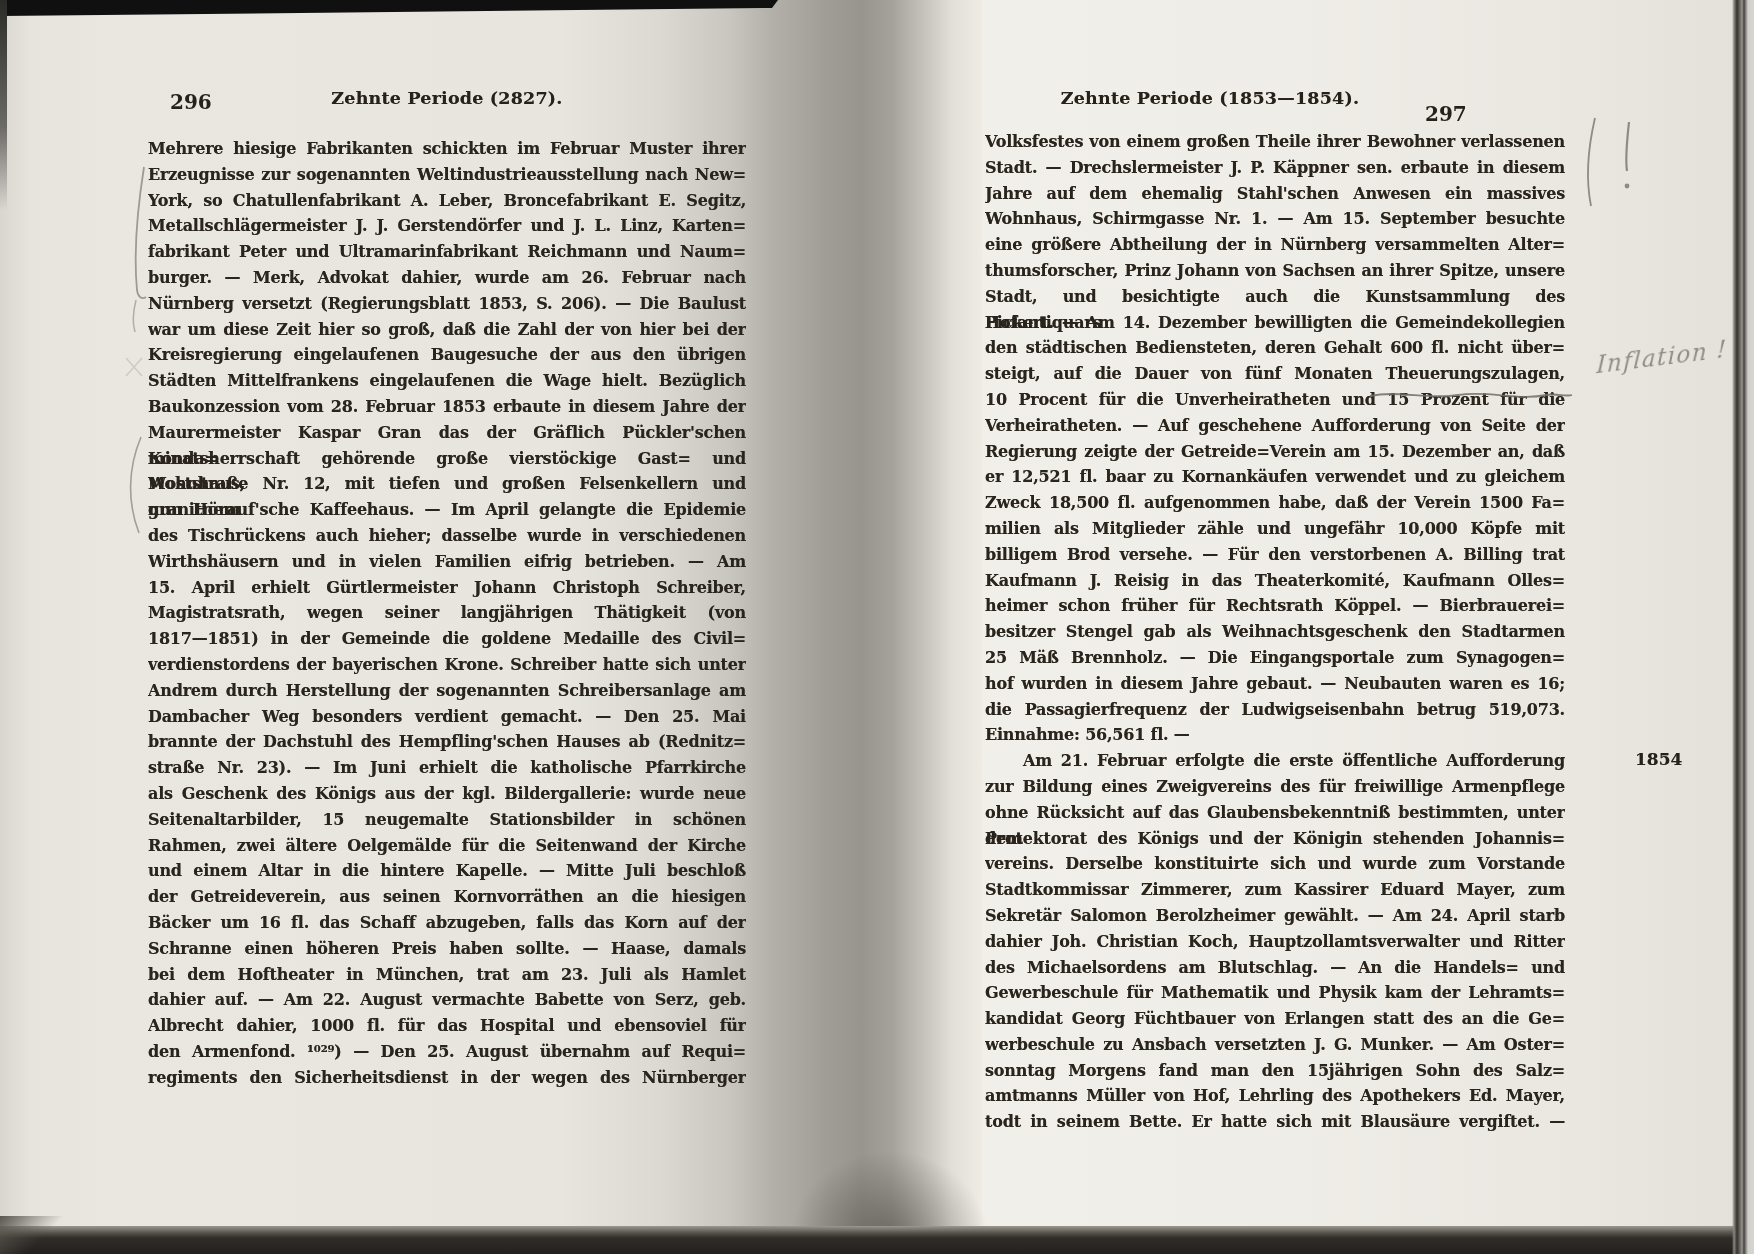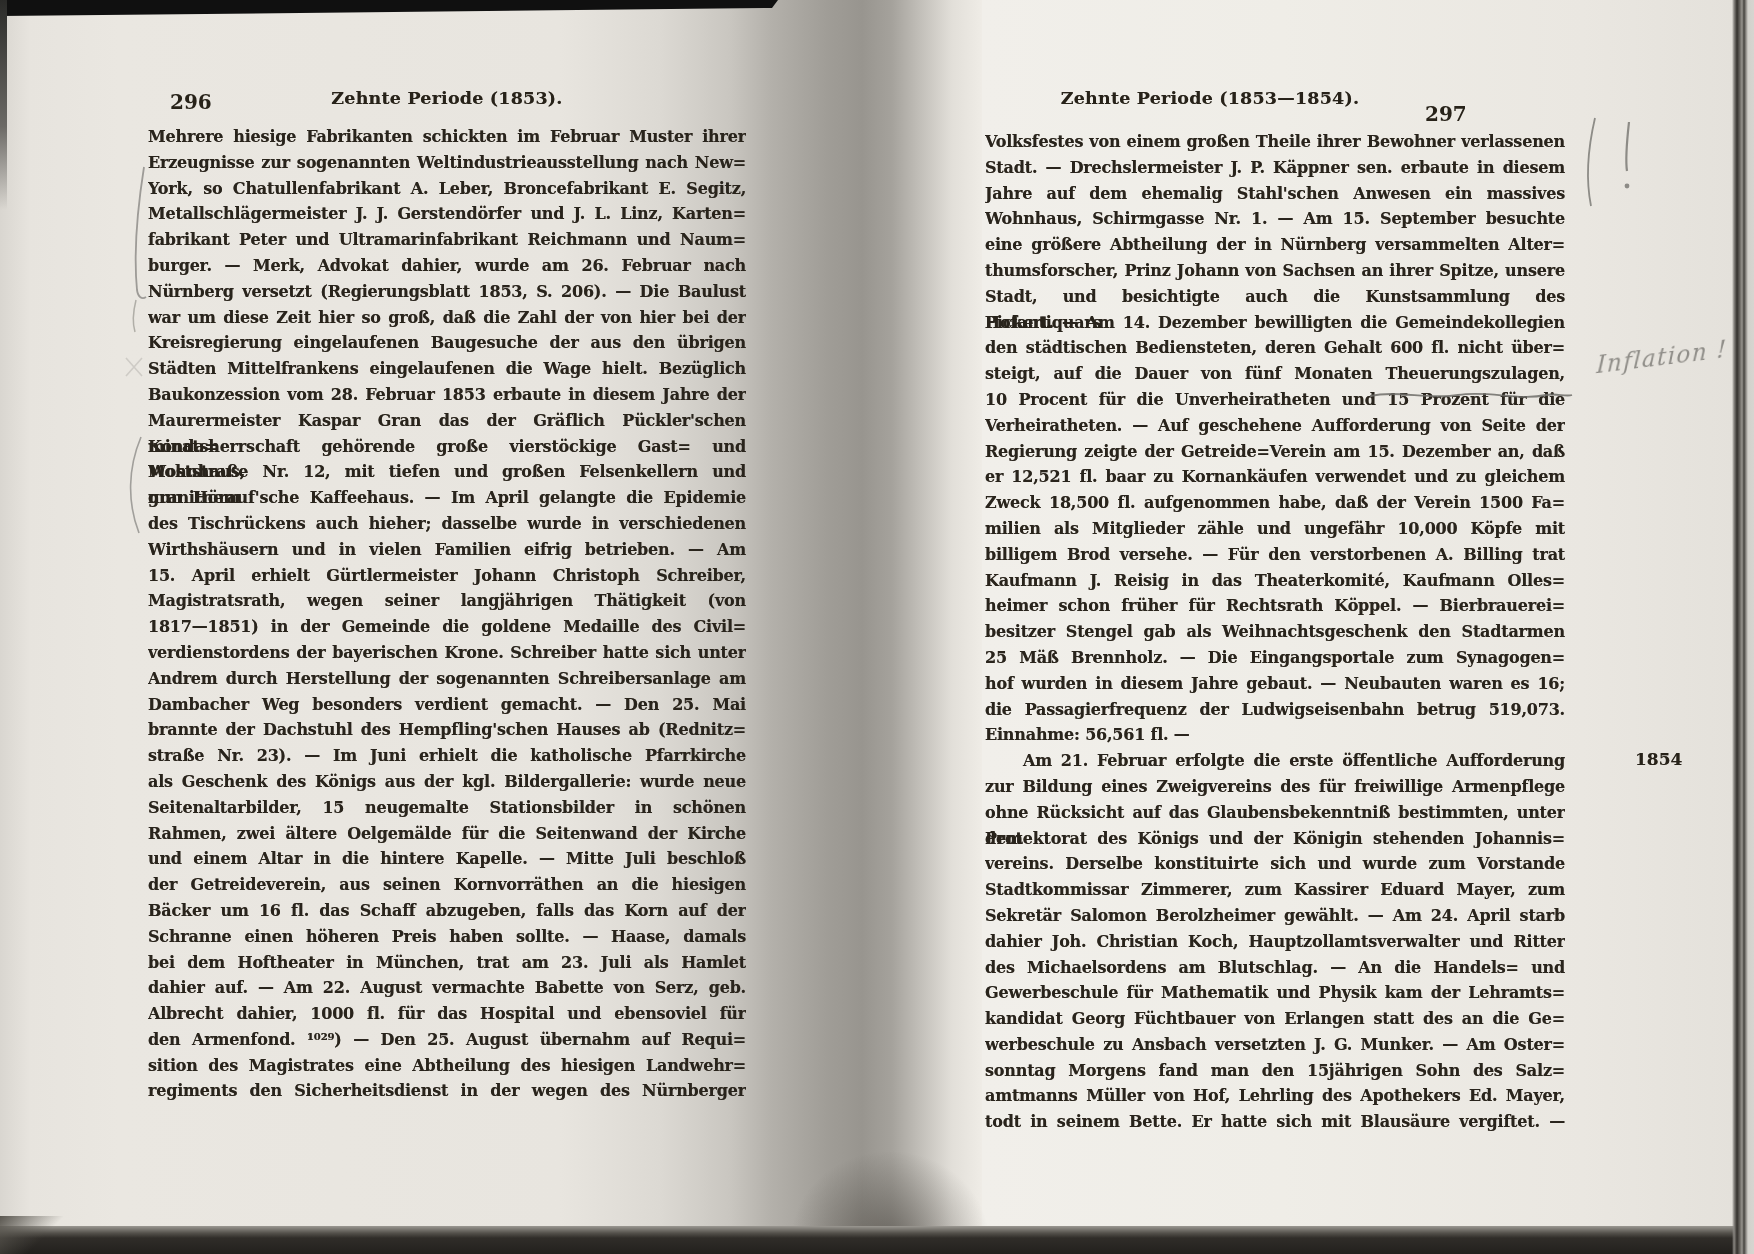--- a/index.html
+++ b/index.html
@@ -55,23 +55,23 @@
 <body>
 
 <div class="scan">
 
   <div class="left-paper"></div>
   <div class="gutter"></div>
   <div class="right-paper"></div>
 
   <div class="header-row" style="left:148px;width:598px;">
     <span class="page-num" style="position:absolute;left:22px;top:2px;">296</span>
-    <div class="running-head" style="text-align:center;">Zehnte Periode (1853).</div>
+    <div class="running-head" style="text-align:center;">Zehnte Periode (2827).</div>
   </div>
-  <div class="page-body" style="left:148px;top:124px;width:598px;height:1010px;">
+  <div class="page-body" style="left:148px;top:136px;width:598px;height:1010px;">
       <div class="line">Mehrere hiesige Fabrikanten schickten im Februar Muster ihrer</div>
       <div class="line">Erzeugnisse zur sogenannten Weltindustrieausstellung nach New=</div>
       <div class="line">York, so Chatullenfabrikant A. Leber, Broncefabrikant E. Segitz,</div>
       <div class="line">Metallschlägermeister J. J. Gerstendörfer und J. L. Linz, Karten=</div>
       <div class="line">fabrikant Peter und Ultramarinfabrikant Reichmann und Naum=</div>
       <div class="line">burger. — Merk, Advokat dahier, wurde am 26. Februar nach</div>
       <div class="line">Nürnberg versetzt (Regierungsblatt 1853, S. 206). — Die Baulust</div>
       <div class="line">war um diese Zeit hier so groß, daß die Zahl der von hier bei der</div>
       <div class="line">Kreisregierung eingelaufenen Baugesuche der aus den übrigen</div>
       <div class="line">Städten Mittelfrankens eingelaufenen die Wage hielt. Bezüglich</div>
@@ -94,21 +94,20 @@
       <div class="line">Seitenaltarbilder, 15 neugemalte Stationsbilder in schönen</div>
       <div class="line">Rahmen, zwei ältere Oelgemälde für die Seitenwand der Kirche</div>
       <div class="line">und einem Altar in die hintere Kapelle. — Mitte Juli beschloß</div>
       <div class="line">der Getreideverein, aus seinen Kornvorräthen an die hiesigen</div>
       <div class="line">Bäcker um 16 fl. das Schaff abzugeben, falls das Korn auf der</div>
       <div class="line">Schranne einen höheren Preis haben sollte. — Haase, damals</div>
       <div class="line">bei dem Hoftheater in München, trat am 23. Juli als Hamlet</div>
       <div class="line">dahier auf. — Am 22. August vermachte Babette von Serz, geb.</div>
       <div class="line">Albrecht dahier, 1000 fl. für das Hospital und ebensoviel für</div>
       <div class="line">den Armenfond. ¹⁰²⁹) — Den 25. August übernahm auf Requi=</div>
-      <div class="line">sition des Magistrates eine Abtheilung des hiesigen Landwehr=</div>
       <div class="line">regiments den Sicherheitsdienst in der wegen des Nürnberger</div>
     </div>
 
   <div class="header-row" style="left:985px;width:580px;">
     <div class="running-head" style="position:absolute;left:45px;width:360px;text-align:center;">Zehnte Periode (1853—1854).</div>
     <span class="page-num" style="position:absolute;left:440px;top:14px;">297</span>
   </div>
   <div class="page-body" style="left:985px;top:129px;width:580px;height:1010px;">
       <div class="line">Volksfestes von einem großen Theile ihrer Bewohner verlassenen</div>
       <div class="line">Stadt. — Drechslermeister J. P. Käppner sen. erbaute in diesem</div>

